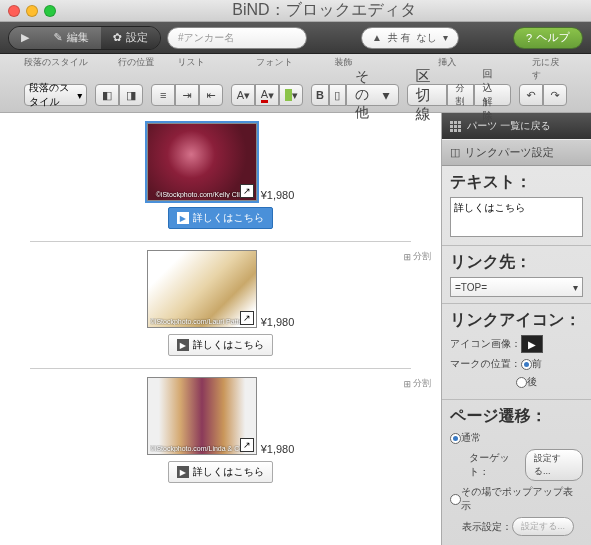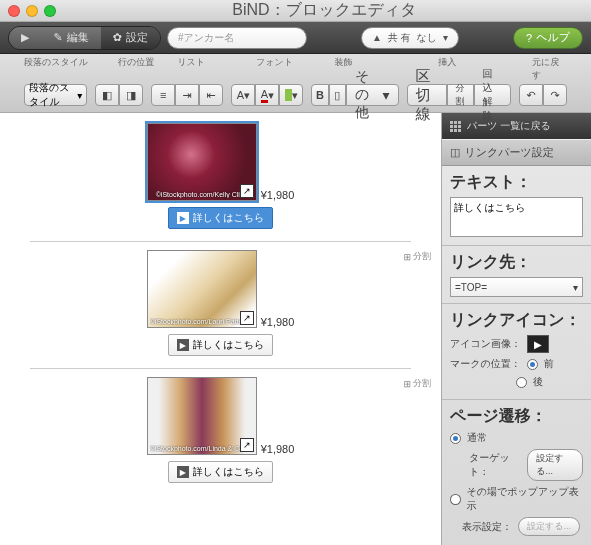--- a/index.html
+++ b/index.html
@@ -44,21 +44,21 @@
 .detailbtn.sel{background:#4a90d9;color:#fff;border-color:#2a70b9}
 .dicon{width:12px;height:12px;background:#555;color:#fff;display:flex;align-items:center;justify-content:center;font-size:8px}
 .detailbtn.sel .dicon{background:#fff;color:#4a90d9}
 .panel{width:150px;background:linear-gradient(#e8e8e8,#d8d8d8);border-left:1px solid #aaa;padding:0;font-size:10px;color:#444;display:flex;flex-direction:column}
 .backbtn{background:linear-gradient(#555,#333);color:#ddd;padding:6px 8px;font-size:10px;display:flex;align-items:center;gap:6px;cursor:pointer}
 .phdr{background:linear-gradient(#d0d0d0,#b8b8b8);padding:5px 8px;font-size:11px;border-top:1px solid #eee;border-bottom:1px solid #999;display:flex;align-items:center;gap:4px}
 .psec{padding:6px 8px;border-bottom:1px solid #bbb}
 .plabel{font-size:16px;color:#333;margin-bottom:4px;font-weight:bold}
 .ta{width:100%;height:40px;border:1px solid #999;background:#fff;font-size:10px;padding:3px;resize:none}
 .sel2{width:100%;height:20px;border:1px solid #999;background:linear-gradient(#fff,#eee);font-size:10px;padding:0 4px;display:flex;align-items:center;justify-content:space-between}
-.prow{display:flex;align-items:center;gap:6px;margin:4px 0;font-size:10px}
+.prow{display:flex;align-items:center;margin:4px 0;font-size:10px}
 .iconbtn{width:22px;height:18px;background:#222;color:#fff;display:flex;align-items:center;justify-content:center;border:1px solid #555}
 .radio{width:11px;height:11px;border:1px solid #666;border-radius:50%;background:#fff;display:flex;align-items:center;justify-content:center}
 .radio.on::after{content:"";width:5px;height:5px;background:#3a7ac4;border-radius:50%}
 .smallbtn{padding:2px 8px;border:1px solid #999;background:linear-gradient(#fff,#e0e0e0);border-radius:10px;font-size:9px}
 .smallbtn.dis{color:#aaa}
 .footer{height:32px;background:linear-gradient(#e8e8e8,#c8c8c8);border-top:1px solid #aaa;display:flex;align-items:center;padding:0 10px;gap:10px}
 .fbtn{padding:4px 16px;border:1px solid #888;background:linear-gradient(#fff,#e0e0e0);border-radius:12px;font-size:11px;display:flex;align-items:center;gap:6px;cursor:pointer}
 .fbtn.primary{border:2px solid #6a9a3a}
 .chk{width:12px;height:12px;border:1px solid #888;background:#fff}
 .sp{flex:1}

